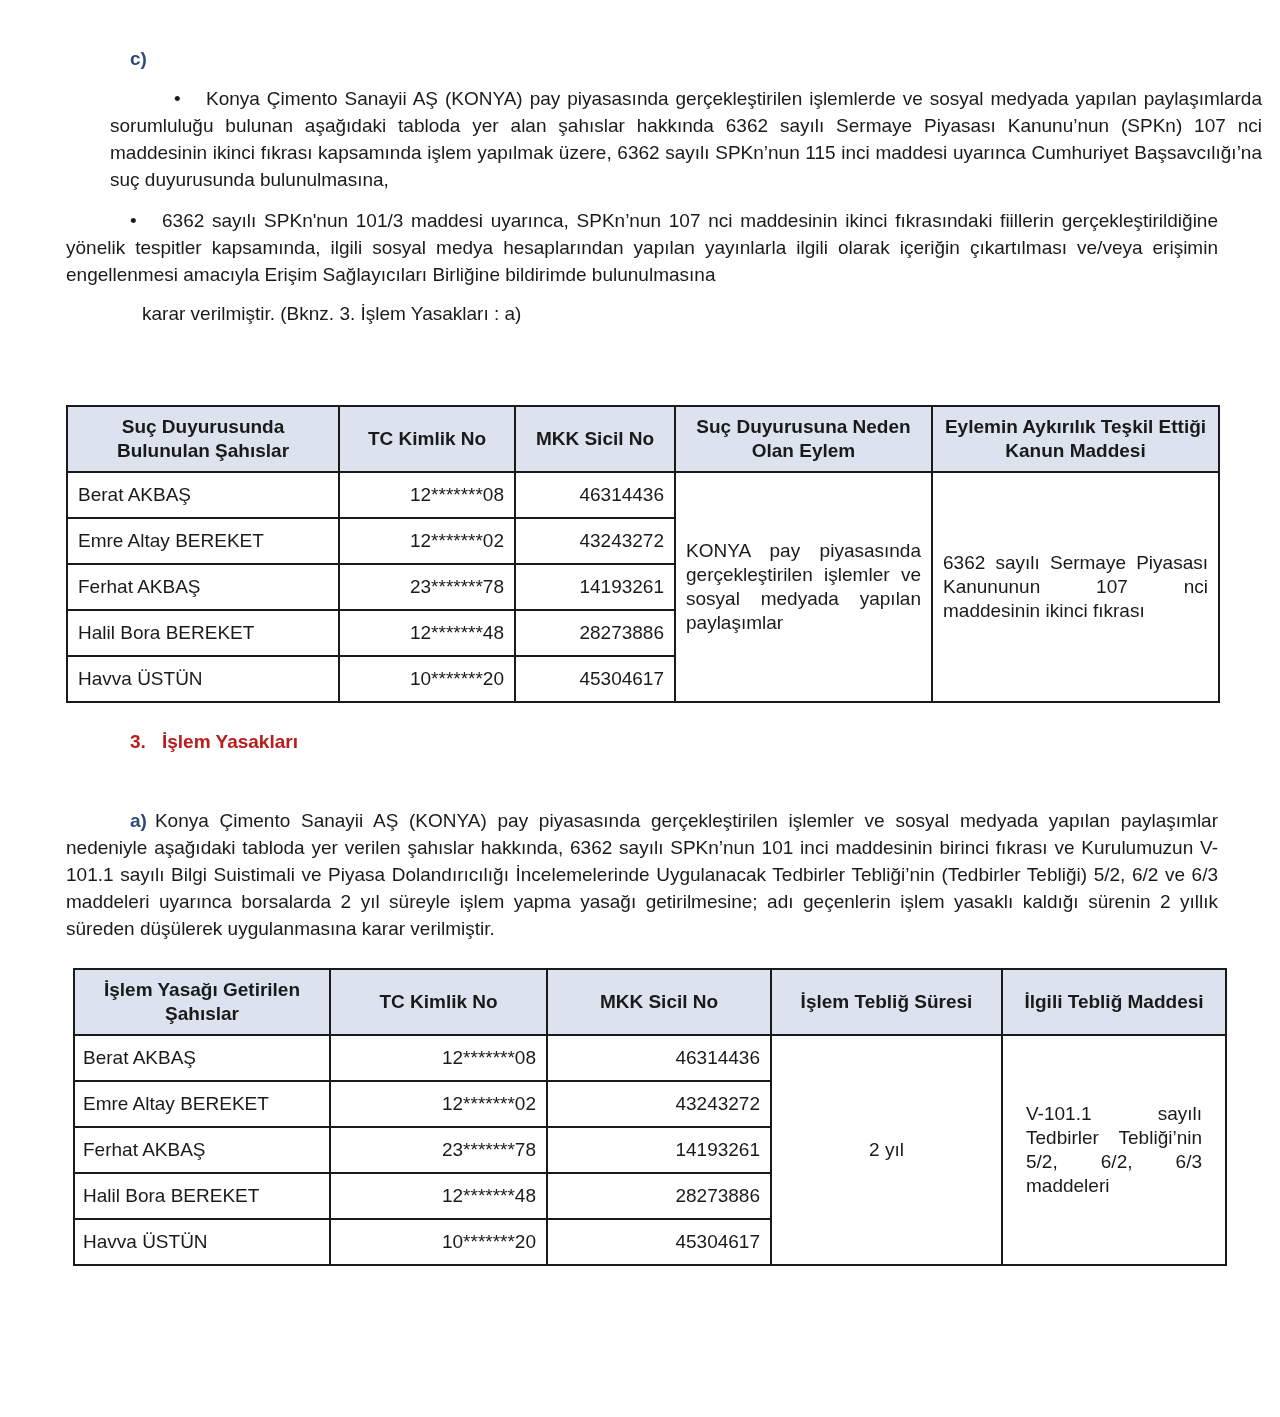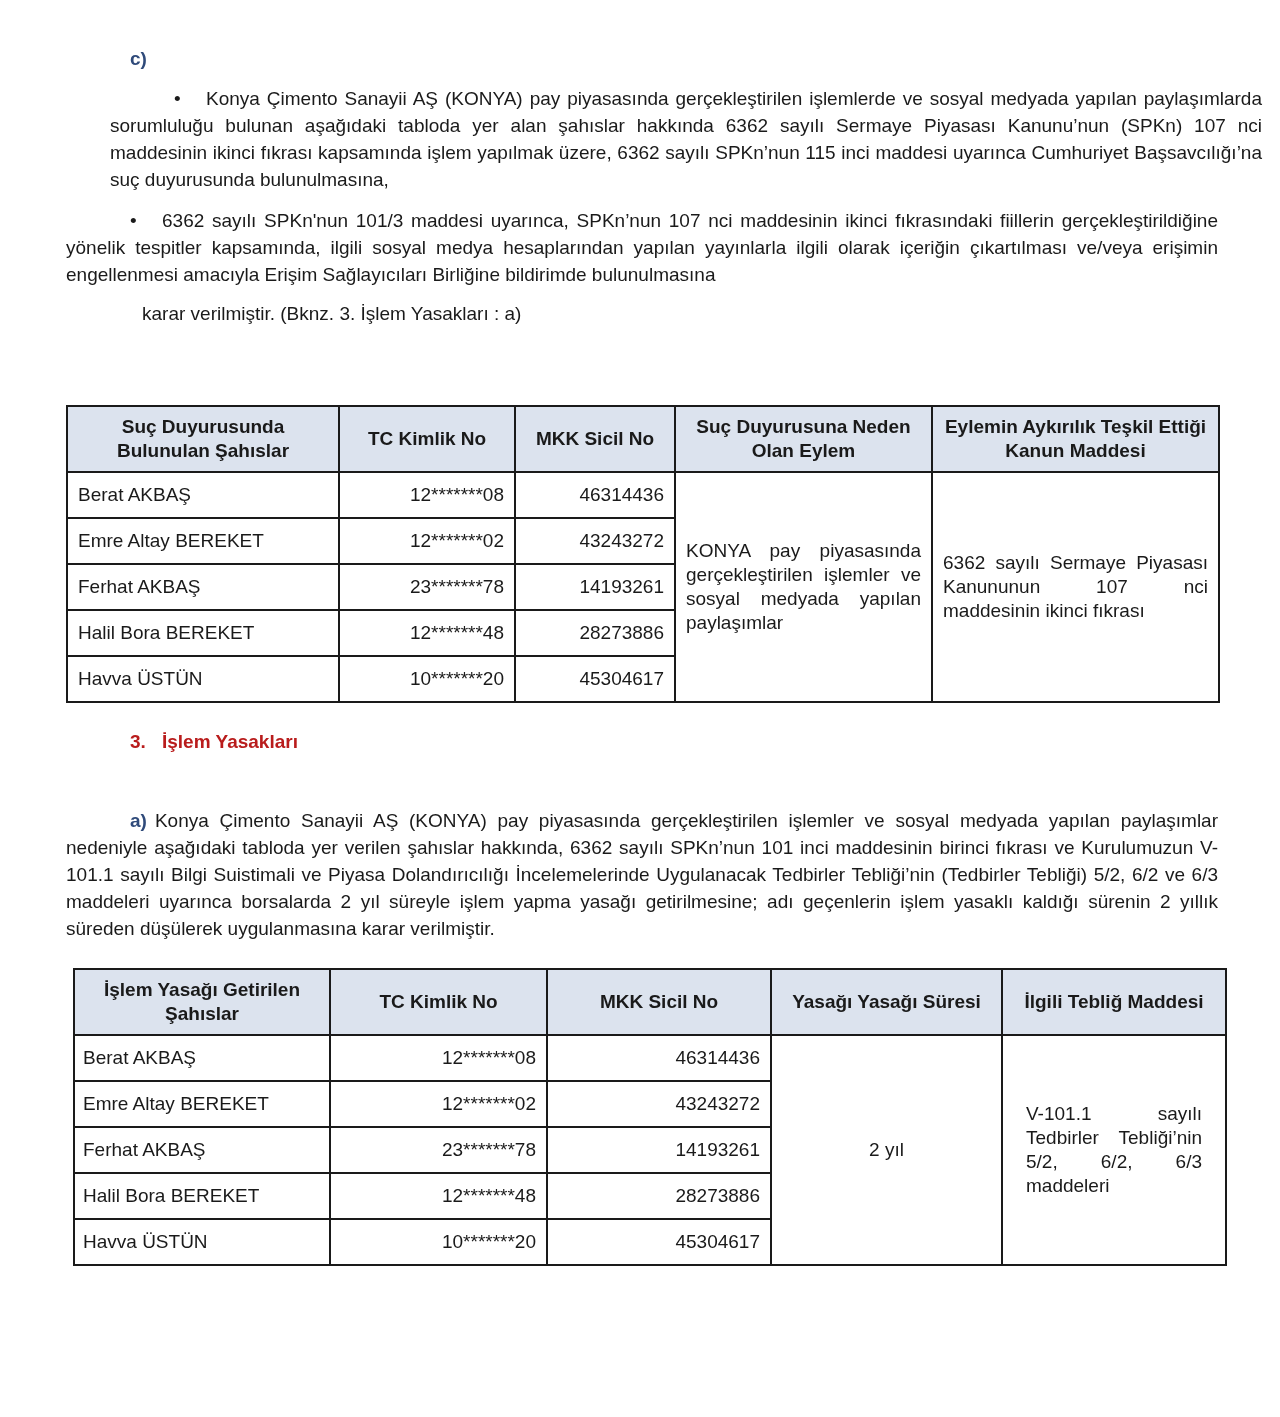--- a/index.html
+++ b/index.html
@@ -121,21 +121,21 @@
       <col style="width:217px">
       <col style="width:224px">
       <col style="width:231px">
       <col style="width:224px">
   </colgroup>
   <thead>
     <tr>
       <th>İşlem Yasağı Getirilen Şahıslar</th>
       <th>TC Kimlik No</th>
       <th>MKK Sicil No</th>
-      <th>Yasağı Yasağı Süresi</th>
+      <th>İşlem Tebliğ Süresi</th>
       <th>İlgili Tebliğ Maddesi</th>
     </tr>
   </thead>
   <tbody>
     <tr>
       <td class="name" style="padding-left:8px">Berat AKBAŞ</td>
       <td class="c">12*******08</td>
       <td class="c">46314436</td>
       <td class="merged center" rowspan="5">2 yıl</td>
       <td class="merged" rowspan="5" style="padding:0 23px">V-101.1 sayılı Tedbirler Tebliği’nin 5/2, 6/2, 6/3 maddeleri</td>

